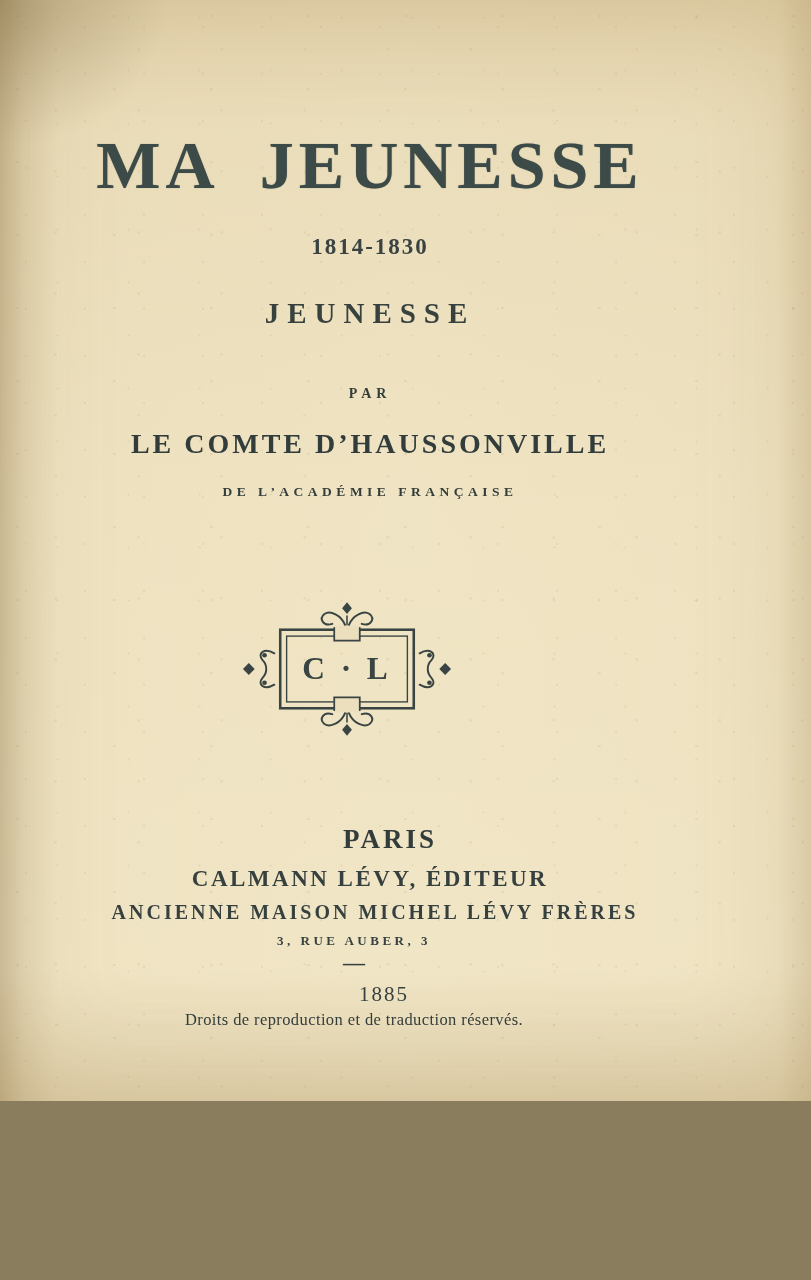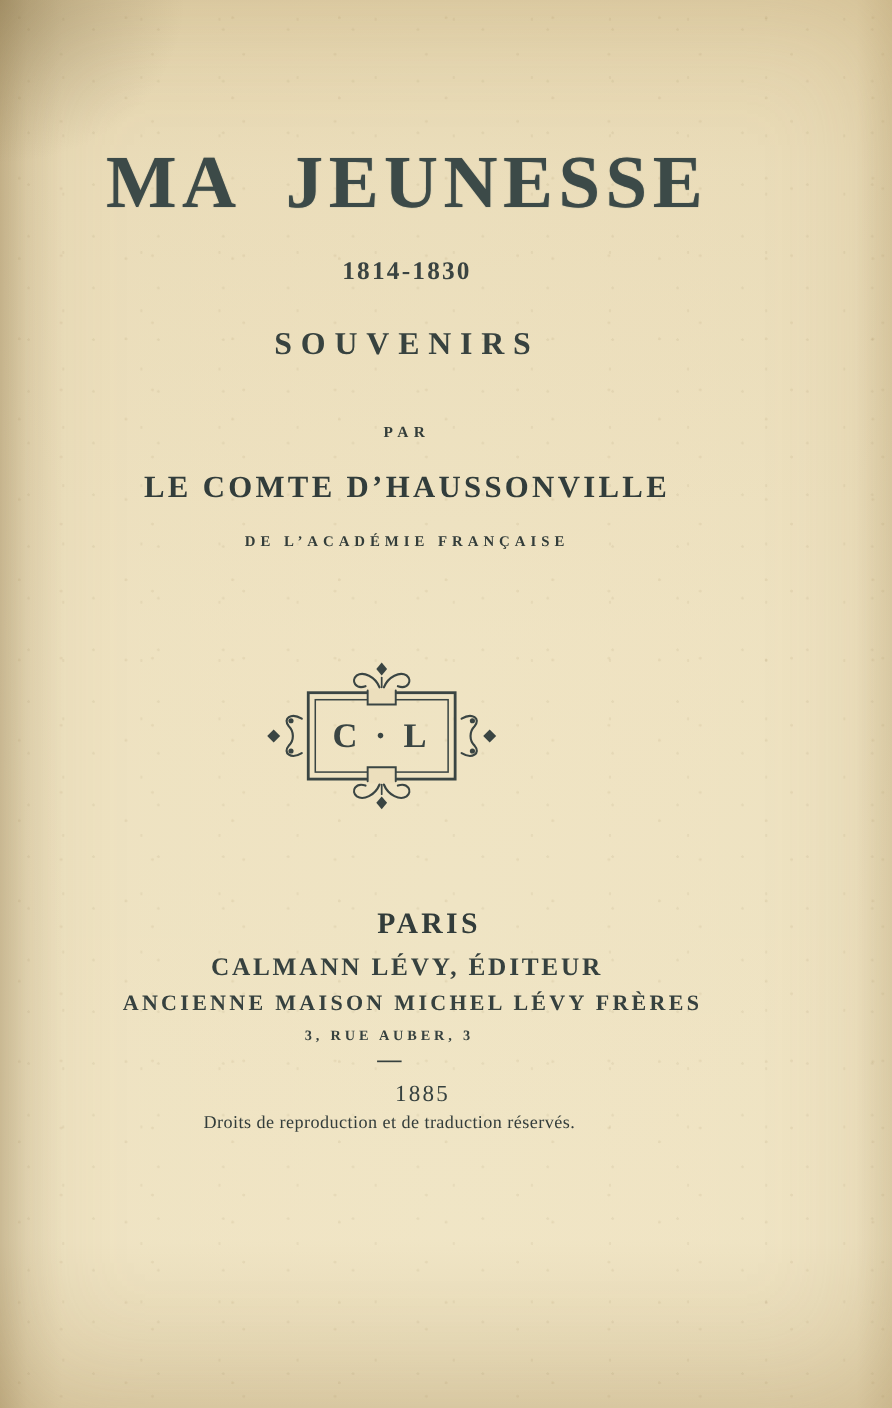--- a/index.html
+++ b/index.html
@@ -4,21 +4,21 @@
 <style>
   html, body {
     margin: 0;
     padding: 0;
     background: #8a7d5e;
     font-family: "Liberation Serif", "DejaVu Serif", serif;
   }
   .page {
     position: relative;
     width: 811px;
-    height: 1280px;
+    height: 1101px;
     margin: 0 auto;
     overflow: hidden;
     background-color: #ecdfbd;
     
     background-image:
       radial-gradient(circle at 18% 22%, rgba(133,104,52,0.10) 0 1px, transparent 1.6px),
       radial-gradient(circle at 67% 81%, rgba(133,104,52,0.09) 0 1px, transparent 1.6px),
       radial-gradient(circle at 44% 57%, rgba(110,85,40,0.08) 0 1px, transparent 1.4px),
       radial-gradient(circle at 81% 33%, rgba(110,85,40,0.07) 0 1px, transparent 1.4px),
       linear-gradient(180deg, rgba(196,168,110,0.22) 0%, rgba(196,168,110,0.06) 12%, rgba(255,248,220,0.10) 45%, rgba(255,250,225,0.16) 88%, rgba(170,145,95,0.18) 100%),
@@ -144,21 +144,21 @@
   .device-svg { display: inline-block; margin-left: -20px; }
 </style>
 </head>
 <body>
 
 <div class="page">
   <div class="corner-shade"></div>
 
   <div class="line title">MA JEUNESSE</div>
   <div class="line years">1814-1830</div>
-  <div class="line subtitle">SOUVENIRS</div>
+  <div class="line subtitle">JEUNESSE</div>
   <div class="line byline">PAR</div>
   <div class="line author">LE COMTE D’HAUSSONVILLE</div>
   <div class="line affiliation">DE L’ACADÉMIE FRANÇAISE</div>
 
   <div class="device-wrap">
     <svg class="device-svg" width="216" height="142" viewBox="0 0 220 144" xmlns="http://www.w3.org/2000/svg">
       <g stroke="#3a4543" fill="none" stroke-linecap="round">
 
         <rect x="42" y="32" width="136" height="80" stroke-width="2.6"></rect>
 

